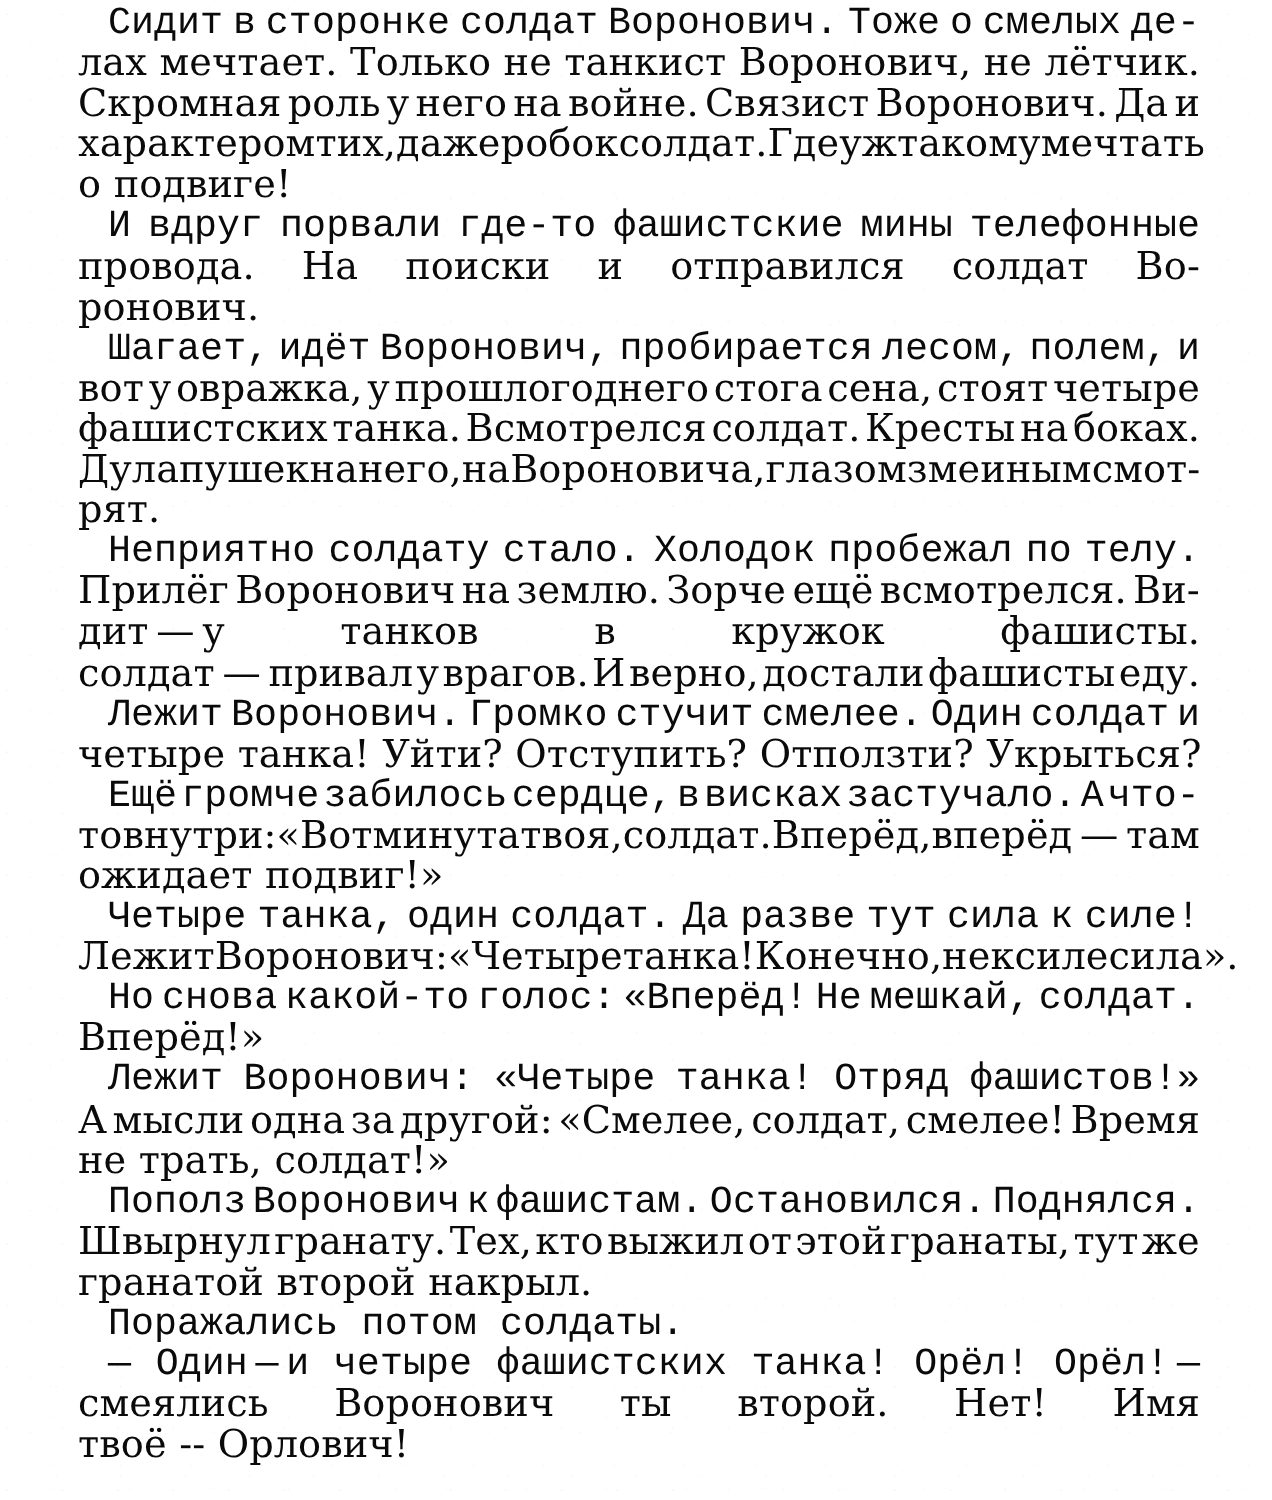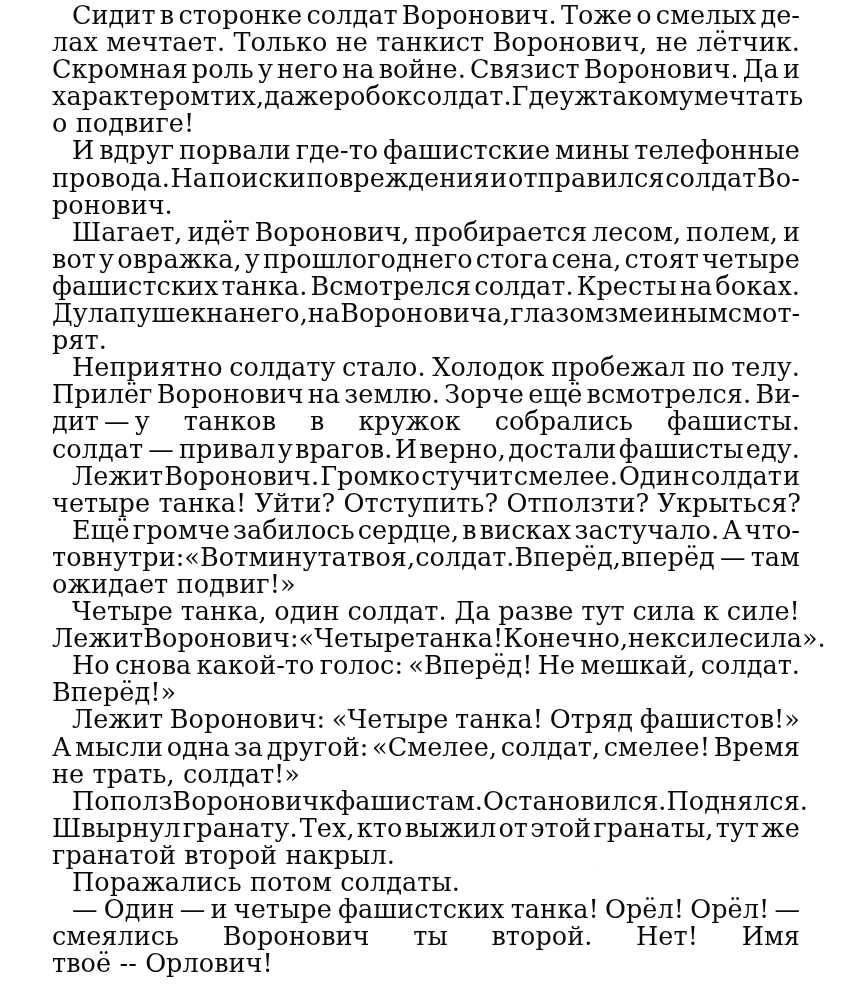--- a/index.html
+++ b/index.html
@@ -52,20 +52,21 @@
   .line.justify {
     display: flex;
     justify-content: space-between;
     white-space: normal;
   }
   .line.justify > span {
     white-space: pre;
   }
   .line.indent {
     padding-left: 20px;
+    font-family: Liberation Mono, monospace;
   }
 
   
   .grain {
     position: absolute;
     inset: 0;
     pointer-events: none;
     opacity: 0.035;
     background-image:
       radial-gradient(circle at 12% 23%, #000 0.6px, transparent 0.7px),
@@ -136,21 +137,20 @@
           <span>порвали</span>
           <span>где-то</span>
           <span>фашистские</span>
           <span>мины</span>
           <span>телефонные</span>
         </span>
         <span class="line justify">
           <span>провода.</span>
           <span>На</span>
           <span>поиски</span>
-          <span>повреждения</span>
           <span>и</span>
           <span>отправился</span>
           <span>солдат</span>
           <span>Во-</span>
         </span>
         <span class="line">ронович.</span>
       </p>
       <p class="para">
         <span class="line justify indent">
           <span>Шагает,</span>
@@ -212,21 +212,20 @@
           <span>Зорче</span>
           <span>ещё</span>
           <span>всмотрелся.</span>
           <span>Ви-</span>
         </span>
         <span class="line justify">
           <span>дит — у</span>
           <span>танков</span>
           <span>в</span>
           <span>кружок</span>
-          <span>собрались</span>
           <span>фашисты.</span>
         </span>
         <span class="line justify">
           <span>солдат — привал</span>
           <span>у</span>
           <span>врагов.</span>
           <span>И</span>
           <span>верно,</span>
           <span>достали</span>
           <span>фашисты</span>

